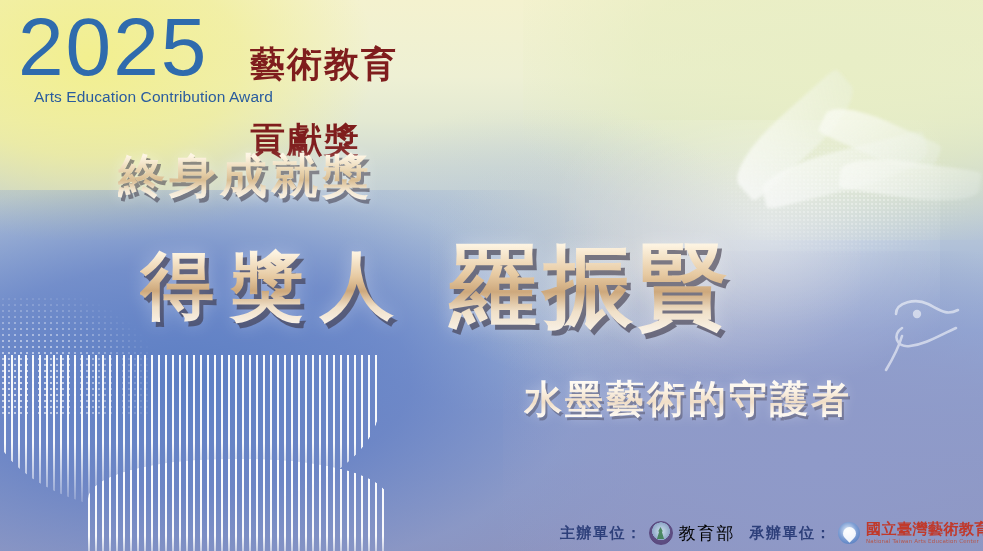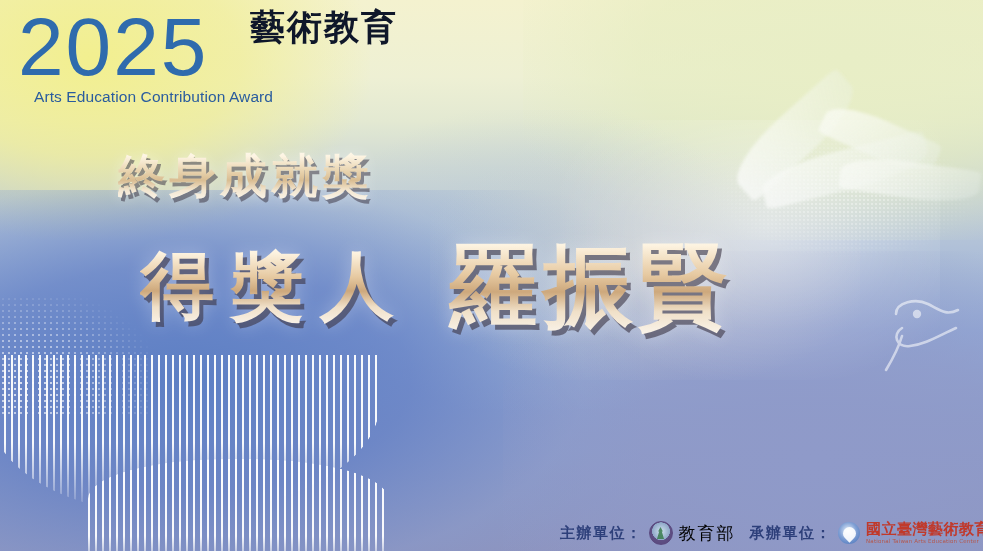--- a/index.html
+++ b/index.html
@@ -128,21 +128,21 @@
     font-family:"Liberation Sans","DejaVu Sans",sans-serif;
     margin-left:20px;
   }
   .hdr-cn{position:absolute;left:250px;top:8px;color:#1a4f93;}
   .hdr-cn .line-small{
     font-size:17px;letter-spacing:1px;font-weight:600;
     color:#1c5496;line-height:1.15;
   }
   .hdr-cn .line-big{
     font-size:35px;font-weight:bold;letter-spacing:2px;
-    line-height:1.12;color:#0f172a;
+    line-height:1.12;color:#7f1d1d;margin-top:37px;
   }
 
   
   .award-line{
     position:absolute;left:118px;top:145px;
     font-size:47px;font-weight:bold;letter-spacing:4px;
     background:linear-gradient(to bottom,
       #fffdf6 0%, #fdf4e2 18%, #e8d3ae 42%,
       #d9bd92 56%, #f3e6d0 72%, #ffffff 100%);
     -webkit-background-clip:text;background-clip:text;
@@ -258,29 +258,31 @@
     <div class="band band-top"></div>
     <div class="band band-bot"></div>
   </div>
   <div class="particles"></div>
 
   <div class="header">
     <div class="year">2025</div>
     <div class="year-sub">Arts Education Contribution Award</div>
     <div class="hdr-cn">
       <div class="line-big">藝術教育</div>
+      <div class="line-big">貢獻獎</div>
     </div>
   </div>
 
   <div class="award-line">終身成就獎</div>
 
   <div class="recipient-row">
     <span class="recip-label">得獎人</span><span class="recip-name">羅振賢</span>
   </div>
 
+  <div class="tagline">水墨藝術的守護者</div>
 
   <div class="footer">
     <div class="credit">
       <span class="credit-label">主辦單位：</span>
       <span class="moe-emblem">
         <span class="inner"></span>
       </span>
       <span class="moe-name">教育部</span>
     </div>
     <div class="credit">

